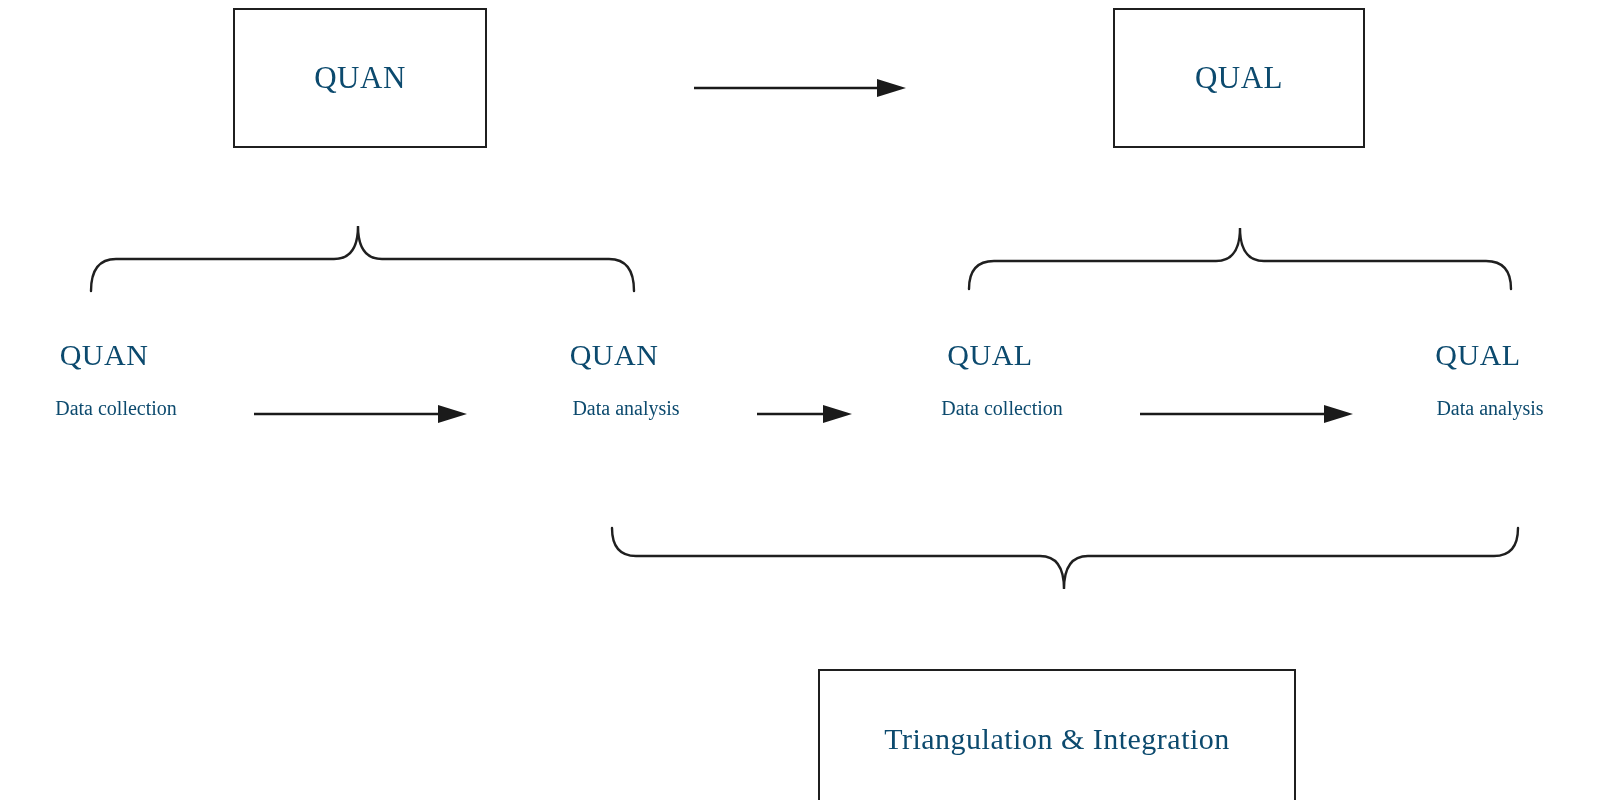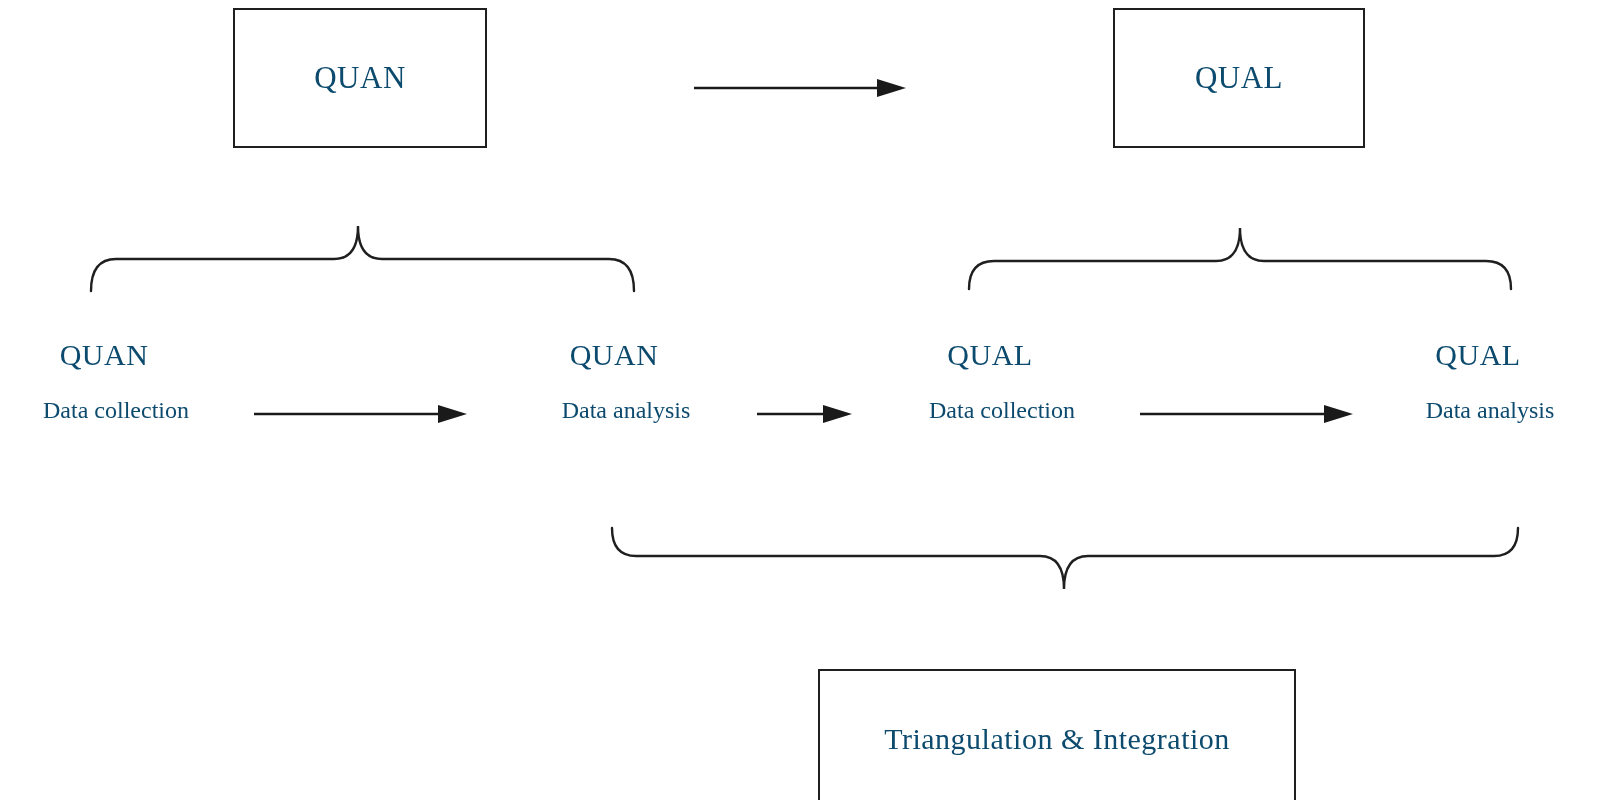--- a/index.html
+++ b/index.html
@@ -46,21 +46,21 @@
     top: 338px;
     transform: translateX(-50%);
     text-align: center;
     white-space: nowrap;
   }
   .stage .phase {
     font-size: 30px;
     letter-spacing: 0.5px;
   }
   .stage .step {
-    font-size: 24px;
+    font-size: 20px;
     margin-top: 25px;
     margin-left: 24px;
   }
   .stage-1 { left: 104px; }
   .stage-2 { left: 614px; }
   .stage-3 { left: 990px; }
   .stage-4 { left: 1478px; }
 
   .brace {
     stroke: #1f1f1f;

